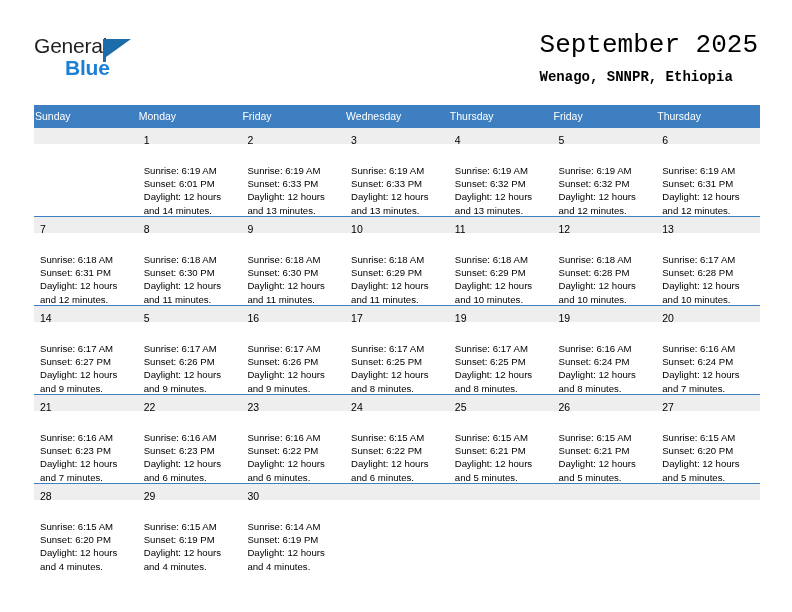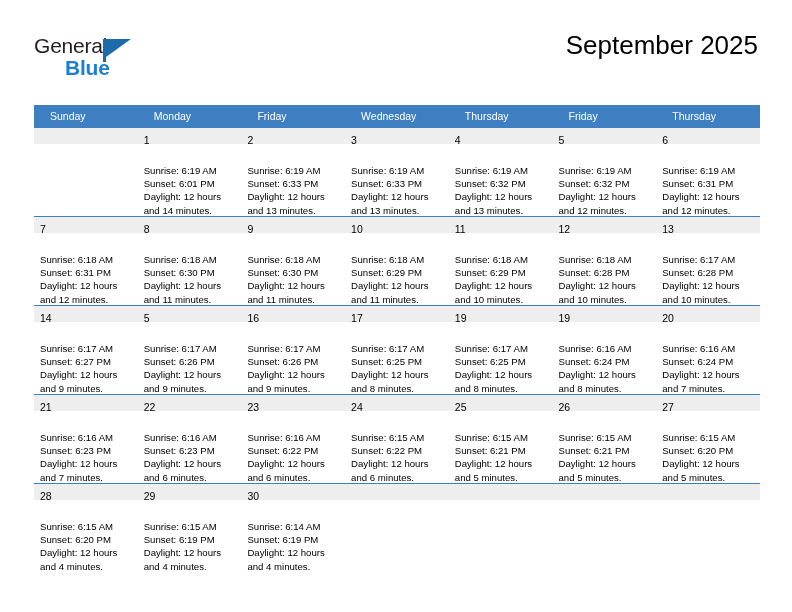--- a/index.html
+++ b/index.html
@@ -80,20 +80,21 @@
     color: #1b7fd4;
     font-family: "Liberation Sans", sans-serif;
     font-weight: bold;
   }
 
   .title-block {
     position: absolute;
     right: 34px;
     top: 30px;
     text-align: left;
+    font-family: Liberation Mono, monospace;
   }
   .cal-title {
     font-size: 26px;
     color: #000000;
     font-weight: normal;
     line-height: 30px;
     white-space: nowrap;
   }
   .cal-subtitle {
     margin-top: 9px;
@@ -112,21 +113,21 @@
     width: 726px;
     border-collapse: collapse;
     table-layout: fixed;
   }
   .calendar th {
     background: #3d7fc1;
     color: #ffffff;
     font-size: 10.5px;
     font-weight: normal;
     text-align: left;
-    padding: 5px 0 5px 16px;
+    padding: 5px 0 5px 1px;
     border: none;
     line-height: 13px;
   }
   .calendar td {
     vertical-align: top;
     padding: 0;
     border: none;
     border-top: 1px solid #3d7fc1;
     width: 103.7px;
   }
@@ -178,20 +179,21 @@
       <span class="logo-general">General</span>
       <span class="logo-flag">
         <span class="pole"></span>
         <span class="tri"></span>
       </span>
       <span class="logo-blue">Blue</span>
     </div>
 
     <div class="title-block">
       <div class="cal-title">September 2025</div>
+      <div class="cal-subtitle">Wenago, SNNPR, Ethiopia</div>
     </div>
 
   </div>
 
   <table class="calendar">
     <thead>
       <tr>
         <th>Sunday</th>
         <th>Monday</th>
         <th>Friday</th>

